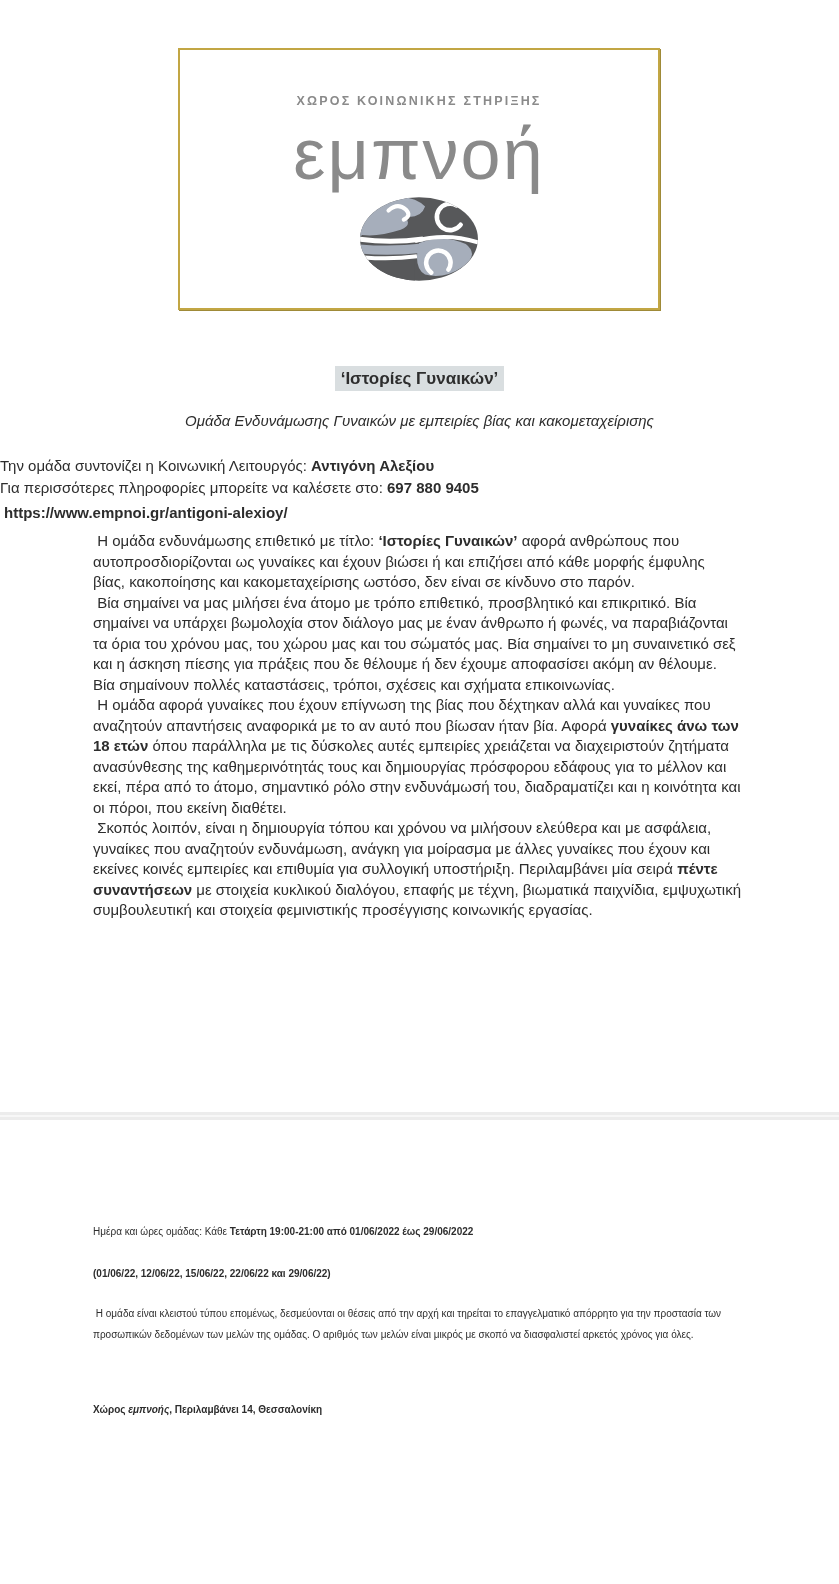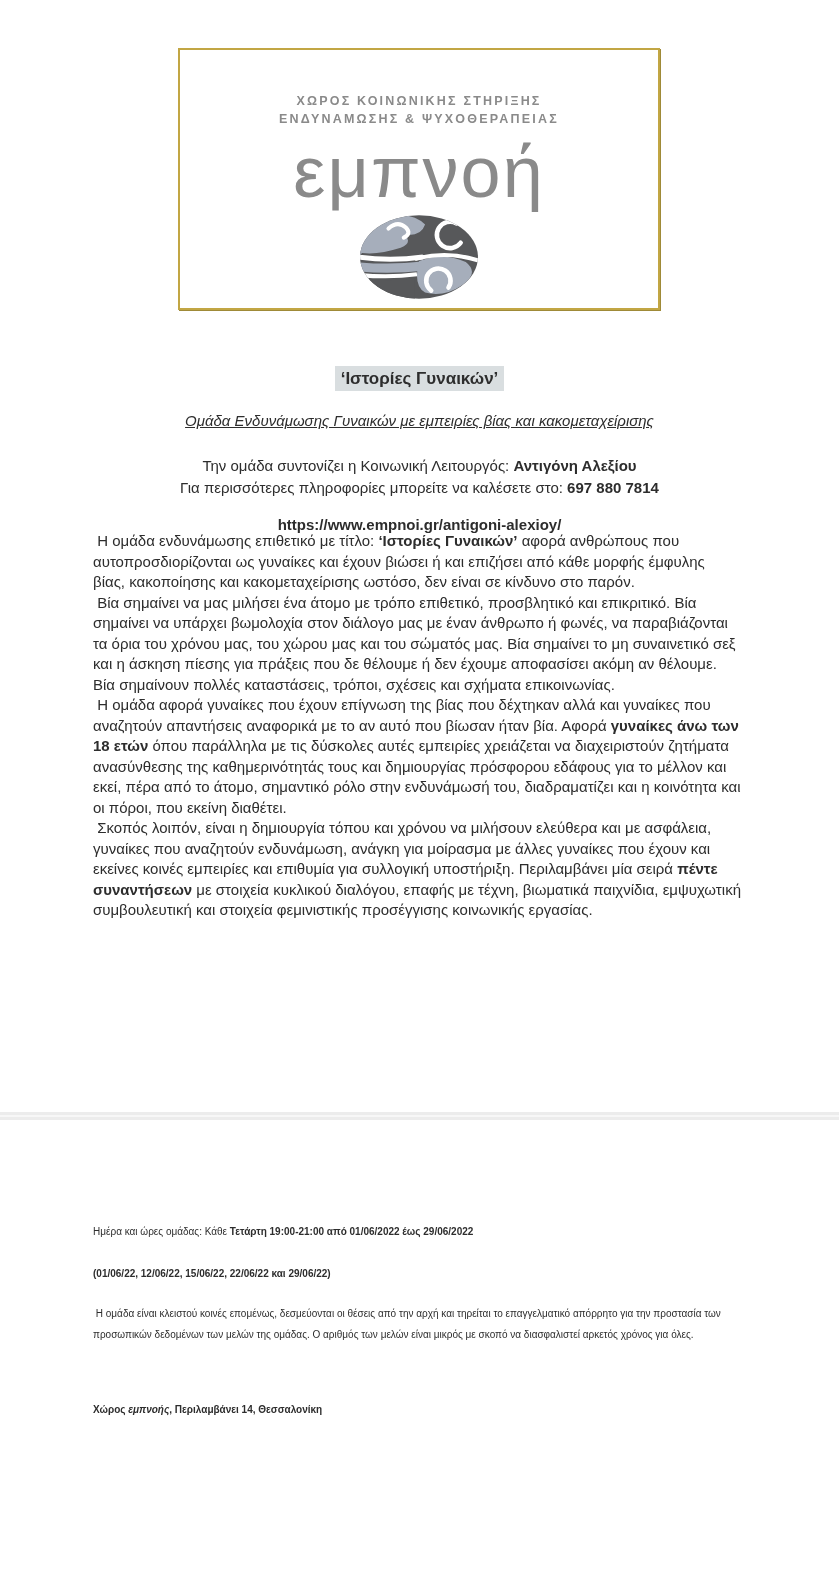--- a/index.html
+++ b/index.html
@@ -19,22 +19,22 @@
   .org-line.first { margin-top:42px; }
   .brand { font-size:72px; color:var(--gray-text); letter-spacing:2px;
     line-height:1.0; margin-top:8px; font-weight:400; }
   .logo-mark { margin-top:6px; }
 
   
   .title-row { position:absolute; left:0; top:366px; width:839px; text-align:center; }
   .doc-title { display:inline-block; background:var(--highlight); font-size:17px;
     font-weight:700; padding:2px 6px; line-height:1.25; }
   .subtitle { position:absolute; left:0; top:412px; width:839px; text-align:center;
-    font-style:italic; font-size:15px;text-decoration:underline; }
-  .contact { position:absolute; left:0; top:455px; width:839px; text-align:center;
+    font-style:italic; font-size:15px; }
+  .contact { position:absolute; left:0; top:455px; width:839px; 
     font-size:15px; line-height:21.5px; }
 
   
   .body-text { position:absolute; left:93px; top:531px; width:648px;
     font-size:15px; line-height:20.5px; text-align:left; }
   .body-text p { margin:0; white-space:pre-wrap; }
 
   
   .page-break { position:absolute; left:0; top:1112px; width:839px; height:8px;
     background:linear-gradient(to bottom, var(--band) 0 3px, #f7f7f7 3px 5px, var(--band) 5px 8px); }
@@ -49,21 +49,20 @@
   .b { font-weight:700; }
   .i { font-style:italic; }
 </style>
 </head>
 <body>
 
 <div class="page">
 
   <div class="logo-card">
     <div class="org-line first">ΧΩΡΟΣ ΚΟΙΝΩΝΙΚΗΣ ΣΤΗΡΙΞΗΣ</div>
-    <div class="org-line">ΕΝΔΥΝΑΜΩΣΗΣ &amp; ΨΥΧΟΘΕΡΑΠΕΙΑΣ</div>
     <div class="brand">εμπνοή</div>
     <div class="logo-mark">
       <svg width="122" height="86" viewBox="0 0 120 84" aria-hidden="true">
         <defs>
             <clipPath id="eclip">
               <ellipse cx="60" cy="42" rx="58" ry="41"></ellipse>
             </clipPath>
           </defs>
         <g clip-path="url(#eclip)">
           <rect x="-2" y="-2" width="124" height="88" fill="var(--logo-dark)"></rect>
@@ -83,31 +82,31 @@
   </div>
 
   <div class="title-row">
     <span class="doc-title">‘Ιστορίες Γυναικών’</span>
   </div>
 
   <div class="subtitle">Ομάδα Ενδυνάμωσης Γυναικών με εμπειρίες βίας και κακομεταχείρισης</div>
 
   <div class="contact">
       <p style="margin: 0px;"><span>Την ομάδα συντονίζει η Κοινωνική Λειτουργός: </span><span class="b">Αντιγόνη Αλεξίου</span></p>
-      <p style="margin: 0px;"><span>Για περισσότερες πληροφορίες μπορείτε να καλέσετε στο: </span><span class="b">697 880 7814</span></p>
-      <p style="margin: 16px;"><span class="b">https://www.empnoi.gr/antigoni-alexioy/</span></p>
+      <p style="margin: 0px;"><span>Για περισσότερες πληροφορίες μπορείτε να καλέσετε στο: </span><span class="b">697 880 9405</span></p>
+      <p style="margin: 4px;"><span class="b">https://www.empnoi.gr/antigoni-alexioy/</span></p>
     </div>
 
   <div class="body-text">
       <p style="margin: 0px;"><span> Η ομάδα ενδυνάμωσης επιθετικό με τίτλο: </span><span class="b">‘Ιστορίες Γυναικών’</span><span> αφορά ανθρώπους που αυτοπροσδιορίζονται ως γυναίκες και έχουν βιώσει ή και επιζήσει από κάθε μορφής έμφυλης βίας, κακοποίησης και κακομεταχείρισης ωστόσο, δεν είναι σε κίνδυνο στο παρόν.</span></p>
       <p style="margin: 0px;"><span> Βία σημαίνει να μας μιλήσει ένα άτομο με τρόπο επιθετικό, προσβλητικό και επικριτικό. Βία σημαίνει να υπάρχει βωμολοχία στον διάλογο μας με έναν άνθρωπο ή φωνές, να παραβιάζονται τα όρια του χρόνου μας, του χώρου μας και του σώματός μας. Βία σημαίνει το μη συναινετικό σεξ και η άσκηση πίεσης για πράξεις που δε θέλουμε ή δεν έχουμε αποφασίσει ακόμη αν θέλουμε. Βία σημαίνουν πολλές καταστάσεις, τρόποι, σχέσεις και σχήματα επικοινωνίας.</span></p>
       <p style="margin: 0px;"><span> Η ομάδα αφορά γυναίκες που έχουν επίγνωση της βίας που δέχτηκαν αλλά και γυναίκες που αναζητούν απαντήσεις αναφορικά με το αν αυτό που βίωσαν ήταν βία. Αφορά </span><span class="b">γυναίκες άνω των 18 ετών</span><span> όπου παράλληλα με τις δύσκολες αυτές εμπειρίες χρειάζεται να διαχειριστούν ζητήματα ανασύνθεσης της καθημερινότητάς τους και δημιουργίας πρόσφορου εδάφους για το μέλλον και εκεί, πέρα από το άτομο, σημαντικό ρόλο στην ενδυνάμωσή του, διαδραματίζει και η κοινότητα και οι πόροι, που εκείνη διαθέτει.</span></p>
       <p style="margin: 0px;"><span> Σκοπός λοιπόν, είναι η δημιουργία τόπου και χρόνου να μιλήσουν ελεύθερα και με ασφάλεια, γυναίκες που αναζητούν ενδυνάμωση, ανάγκη για μοίρασμα με άλλες γυναίκες που έχουν και εκείνες κοινές εμπειρίες και επιθυμία για συλλογική υποστήριξη. Περιλαμβάνει μία σειρά </span><span class="b">πέντε συναντήσεων</span><span> με στοιχεία κυκλικού διαλόγου, επαφής με τέχνη, βιωματικά παιχνίδια, εμψυχωτική συμβουλευτική και στοιχεία φεμινιστικής προσέγγισης κοινωνικής εργασίας.</span></p>
     </div>
 
   <div class="page-break"></div>
 
   <div class="p2 p2-schedule"><span>Ημέρα και ώρες ομάδας: Κάθε </span><span class="b">Τετάρτη 19:00-21:00 από 01/06/2022 έως 29/06/2022</span></div>
   <div class="p2 p2-dates"><span class="b">(01/06/22, 12/06/22, 15/06/22, 22/06/22 και 29/06/22)</span></div>
-  <div class="p2 p2-closing"><span> Η ομάδα είναι κλειστού κοινές επομένως, δεσμεύονται οι θέσεις από την αρχή και τηρείται το επαγγελματικό απόρρητο για την προστασία των προσωπικών δεδομένων των μελών της ομάδας. Ο αριθμός των μελών είναι μικρός με σκοπό να διασφαλιστεί αρκετός χρόνος για όλες.</span></div>
+  <div class="p2 p2-closing"><span> Η ομάδα είναι κλειστού τύπου επομένως, δεσμεύονται οι θέσεις από την αρχή και τηρείται το επαγγελματικό απόρρητο για την προστασία των προσωπικών δεδομένων των μελών της ομάδας. Ο αριθμός των μελών είναι μικρός με σκοπό να διασφαλιστεί αρκετός χρόνος για όλες.</span></div>
   <div class="p2 p2-address"><span class="b">Χώρος </span><span class="b i">εμπνοής</span><span class="b">, Περιλαμβάνει 14, Θεσσαλονίκη</span></div>
 
 </div>
 
 </body></html>

